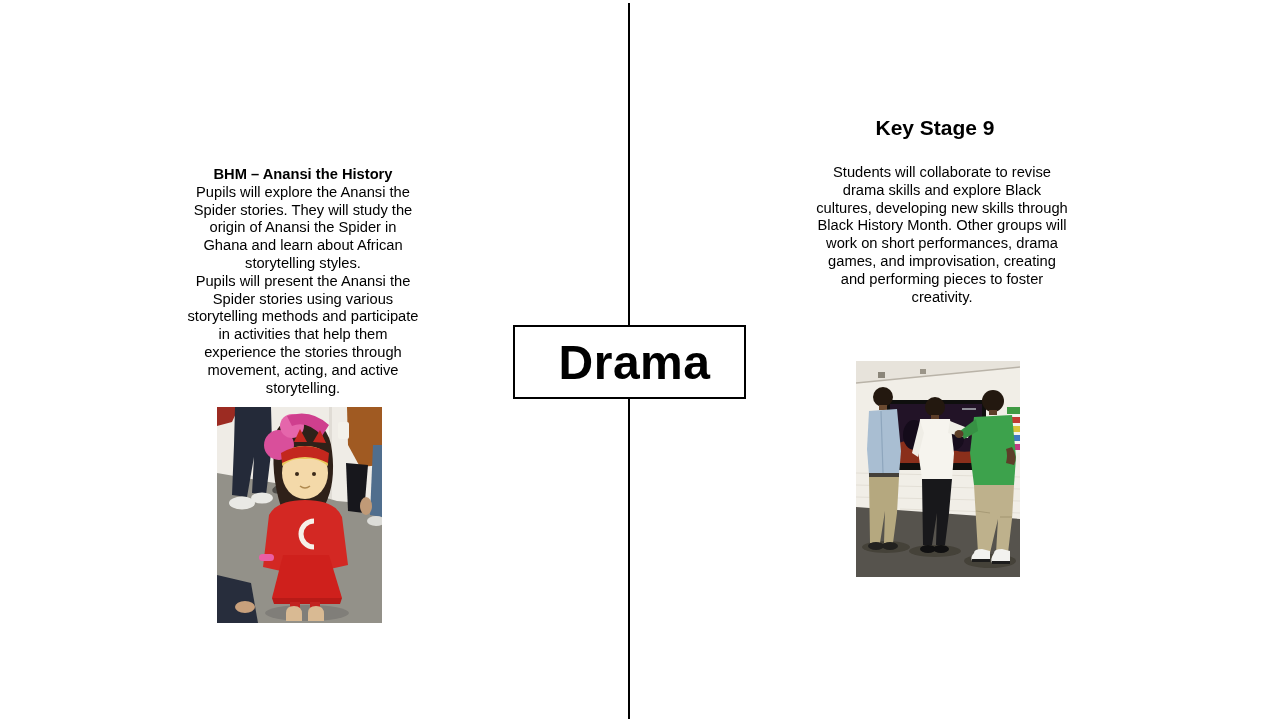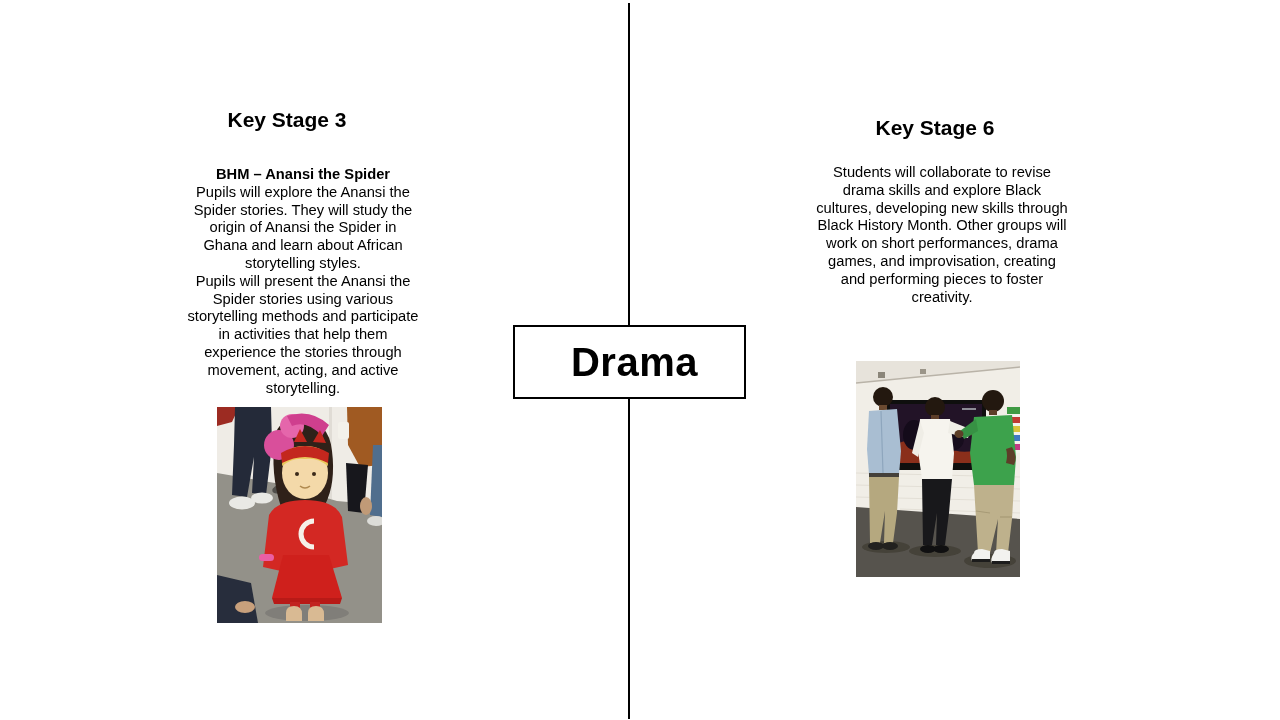--- a/index.html
+++ b/index.html
@@ -32,21 +32,21 @@
     width: 233px;
     height: 74px;
     background: #fff;
     border: 2px solid #000;
     display: flex;
     align-items: center;
     justify-content: center;
     z-index: 2;
   }
   .title-box span {
-    font-size: 40px;
+    font-size: 48px;
     font-weight: bold;
     letter-spacing: 0.5px;
     margin-left: 10px;
   }
   .heading {
     position: absolute;
     width: 200px;
     text-align: center;
     font-size: 21px;
     font-weight: bold;
@@ -68,24 +68,23 @@
   #ks3-photo { left: 217px; top: 407px; width: 165px; height: 216px; }
   #ks4-photo { left: 856px; top: 361px; width: 164px; height: 216px; }
 </style>
 </head>
 <body>
 
 <div class="slide">
 
   <div class="divider"></div>
 
-  <div class="heading" id="ks3-heading">Key Stage 3</div>
 
   <div class="textblock" id="ks3-text">
-    <div class="sub">BHM – Anansi the Spider</div>
+    <div class="sub">BHM – Anansi the History</div>
     <div class="bodytext">Pupils will explore the Anansi the
 Spider stories. They will study the
 origin of Anansi the Spider in
 Ghana and learn about African
 storytelling styles.
 Pupils will present the Anansi the
 Spider stories using various
 storytelling methods and participate
 in activities that help them
 experience the stories through
@@ -137,21 +136,21 @@
       <rect x="93" y="195" width="10" height="12" fill="#c22320"></rect>
       <path d="M69 206 Q69 199 77 199 Q85 199 85 207 L85 214 L69 214 Z" fill="#d9ba93"></path>
       <path d="M91 206 Q91 199 99 199 Q107 199 107 207 L107 214 L91 214 Z" fill="#d9ba93"></path>
     </g>
   </svg>
 
   <div class="title-box">
     <span>Drama</span>
   </div>
 
-  <div class="heading" id="ks4-heading">Key Stage 6</div>
+  <div class="heading" id="ks4-heading">Key Stage 9</div>
 
   <div class="textblock" id="ks4-text">
     <div class="bodytext">Students will collaborate to revise
 drama skills and explore Black
 cultures, developing new skills through
 Black History Month. Other groups will
 work on short performances, drama
 games, and improvisation, creating
 and performing pieces to foster
 creativity.</div>

